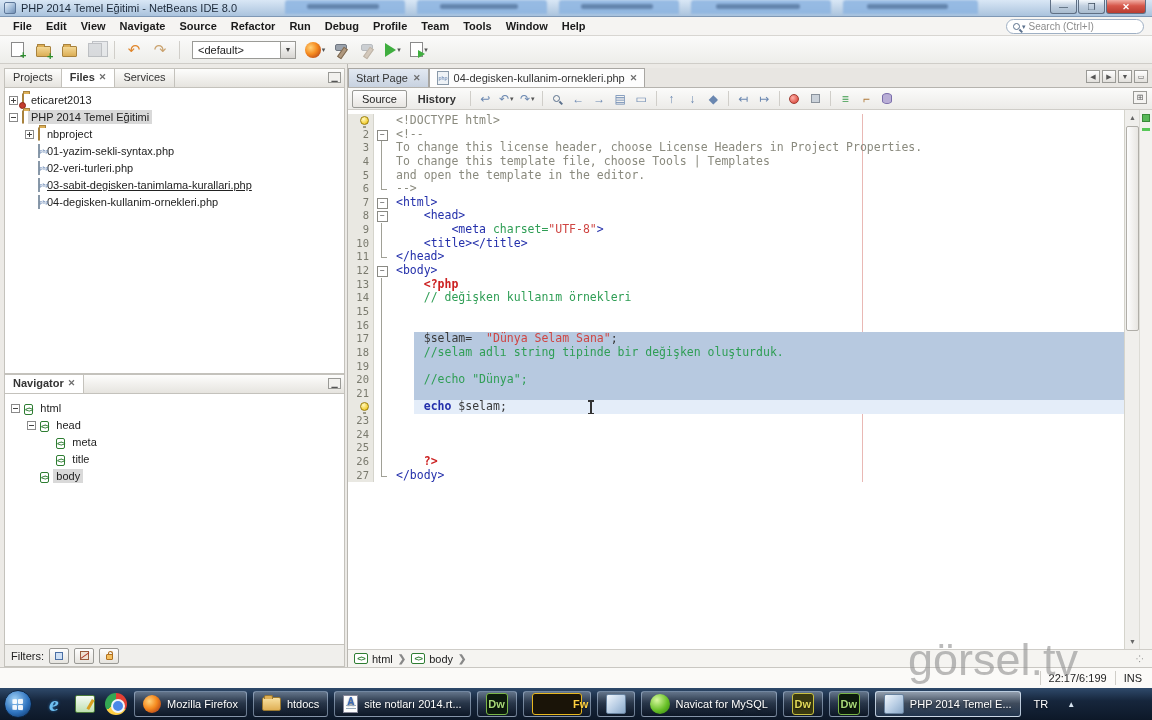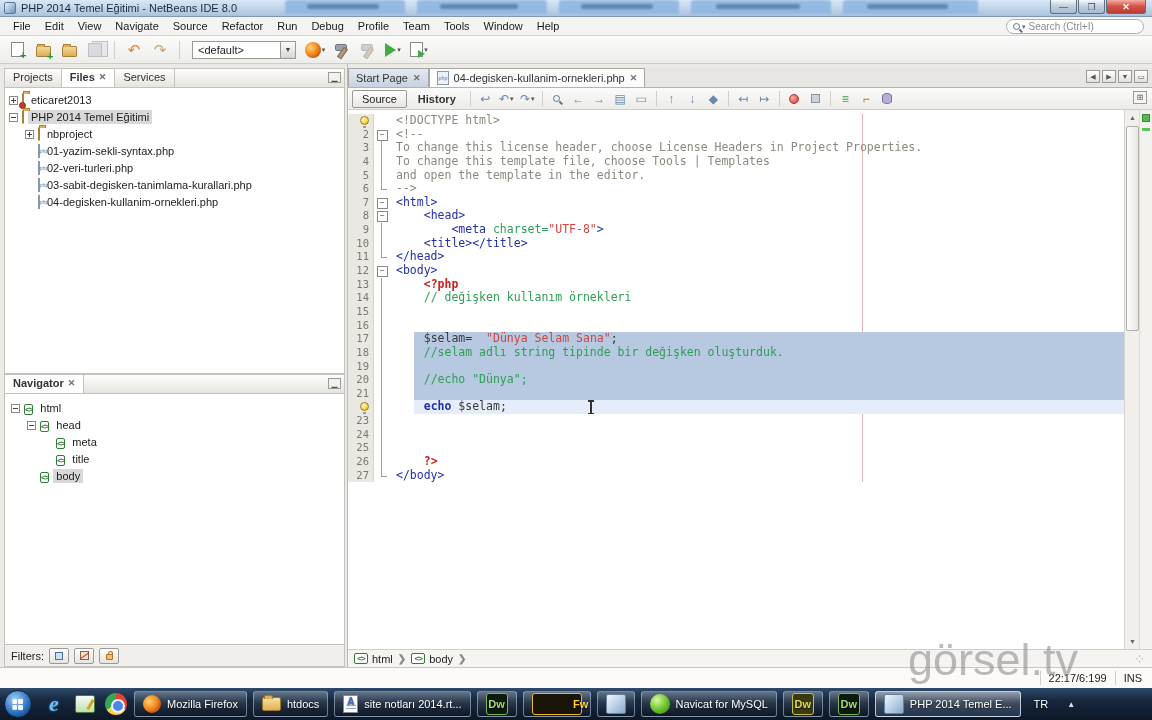--- a/index.html
+++ b/index.html
@@ -16,21 +16,21 @@
   .nb-cube { width:12px; height:12px; margin-right:5px; background:linear-gradient(135deg,#e8f1fa 0%,#9db8d6 60%,#6f8cb0 100%); border:1px solid #5d7799; border-radius:2px; position:relative; z-index:2; }
   .titlebar .title-text { font-size:11px; color:#1d2a3a; z-index:2; }
   .win-controls { position:absolute; right:6px; top:0; display:flex; z-index:3; }
   .win-btn { width:27px; height:14px; border:1px solid #5f6f84; border-top:none; border-radius:0 0 3px 3px;
     background:linear-gradient(#f4f8fc,#c2d0e0 45%,#a9bccf); display:flex; align-items:center; justify-content:center;
     font-size:9px; color:#3a4a5c; margin-left:1px; }
   .win-btn.close { width:40px; background:linear-gradient(#f2b0a6,#d6574a 45%,#b83c30); color:#fff; font-weight:bold; }
 
   
   .menubar { position:absolute; top:17px; left:0; width:1152px; height:19px; background:#f5f4f2; border-bottom:1px solid #d8d6d2; display:flex; align-items:center; padding-left:6px; }
-  .menu-item { padding:2px 7px; color:#1a1a1a; cursor:default; }
+  .menu-item { padding:2px 7px; color:#1a1a1a; cursor:default;font-weight:bold; }
   .searchbox { position:absolute; right:8px; top:2px; width:138px; height:15px; border:1px solid #9fb0c4; border-radius:8px; background:#fff; display:flex; align-items:center; padding:0 6px; color:#8c8c8c; }
   .mag { width:7px; height:7px; border:1.5px solid #5a708c; border-radius:50%; position:relative; margin-right:2px; flex:0 0 auto; }
   .mag::after { content:""; position:absolute; width:4px; height:1.5px; background:#5a708c; transform:rotate(45deg); left:5px; top:6px; }
   .searchbox .dd { font-size:7px; color:#5a708c; margin-right:3px; }
   .searchbox .ph { font-size:10px; white-space:nowrap; overflow:hidden; }
 
   
   .toolbar { position:absolute; top:36px; left:0; width:1152px; height:28px; background:linear-gradient(#fbfbfa,#ededea); border-bottom:1px solid #cfcdc8; display:flex; align-items:center; padding-left:6px; gap:4px; }
   .tbi { width:22px; height:22px; display:flex; align-items:center; justify-content:center; position:relative; }
   .tb-sep { width:1px; height:18px; background:#d0cec9; margin:0 4px; }
@@ -300,21 +300,21 @@
           <div class="tree-row" style="padding-left: 16px;">
             <span class="exp-spacer"></span>
             <span class="t-icon"><span class="icon-phpfile"></span></span>
             <span class="tree-label">01-yazim-sekli-syntax.php</span>
           </div>
           <div class="tree-row" style="padding-left: 16px;">
             <span class="exp-spacer"></span>
             <span class="t-icon"><span class="icon-phpfile"></span></span>
             <span class="tree-label">02-veri-turleri.php</span>
           </div>
-          <div class="tree-row" style="padding-left: 16px;">
+          <div class="tree-row" style="padding-left: 16px; text-decoration: underline;">
             <span class="exp-spacer"></span>
             <span class="t-icon"><span class="icon-phpfile"></span></span>
             <span class="tree-label">03-sabit-degisken-tanimlama-kurallari.php</span>
           </div>
           <div class="tree-row" style="padding-left: 16px;">
             <span class="exp-spacer"></span>
             <span class="t-icon"><span class="icon-phpfile"></span></span>
             <span class="tree-label">04-degisken-kullanim-ornekleri.php</span>
           </div>
         </div>

